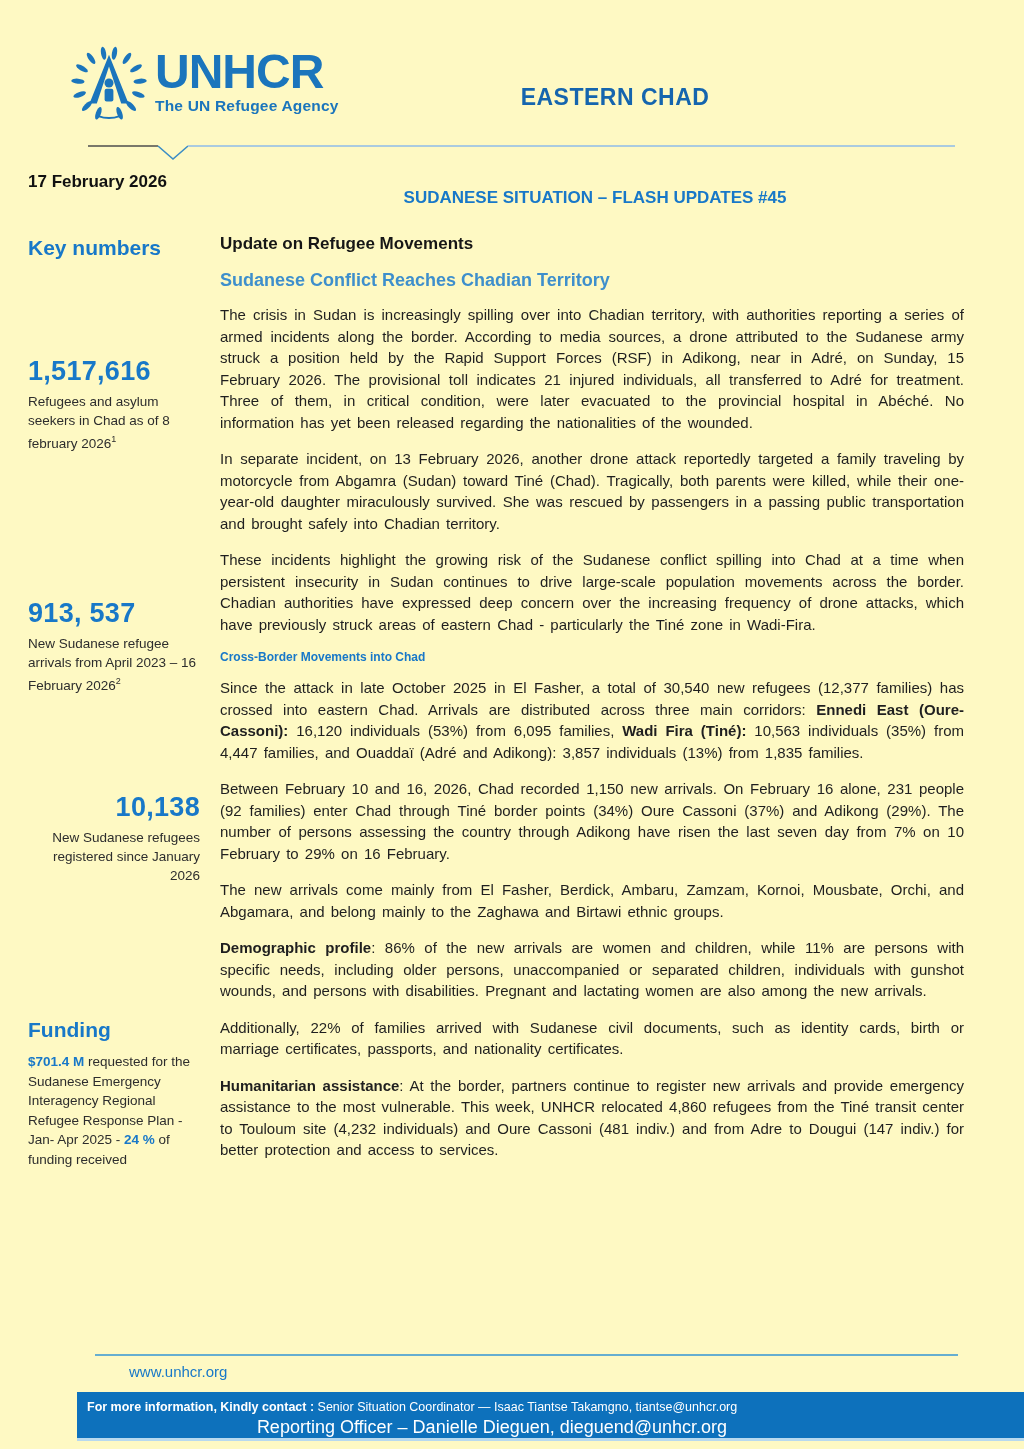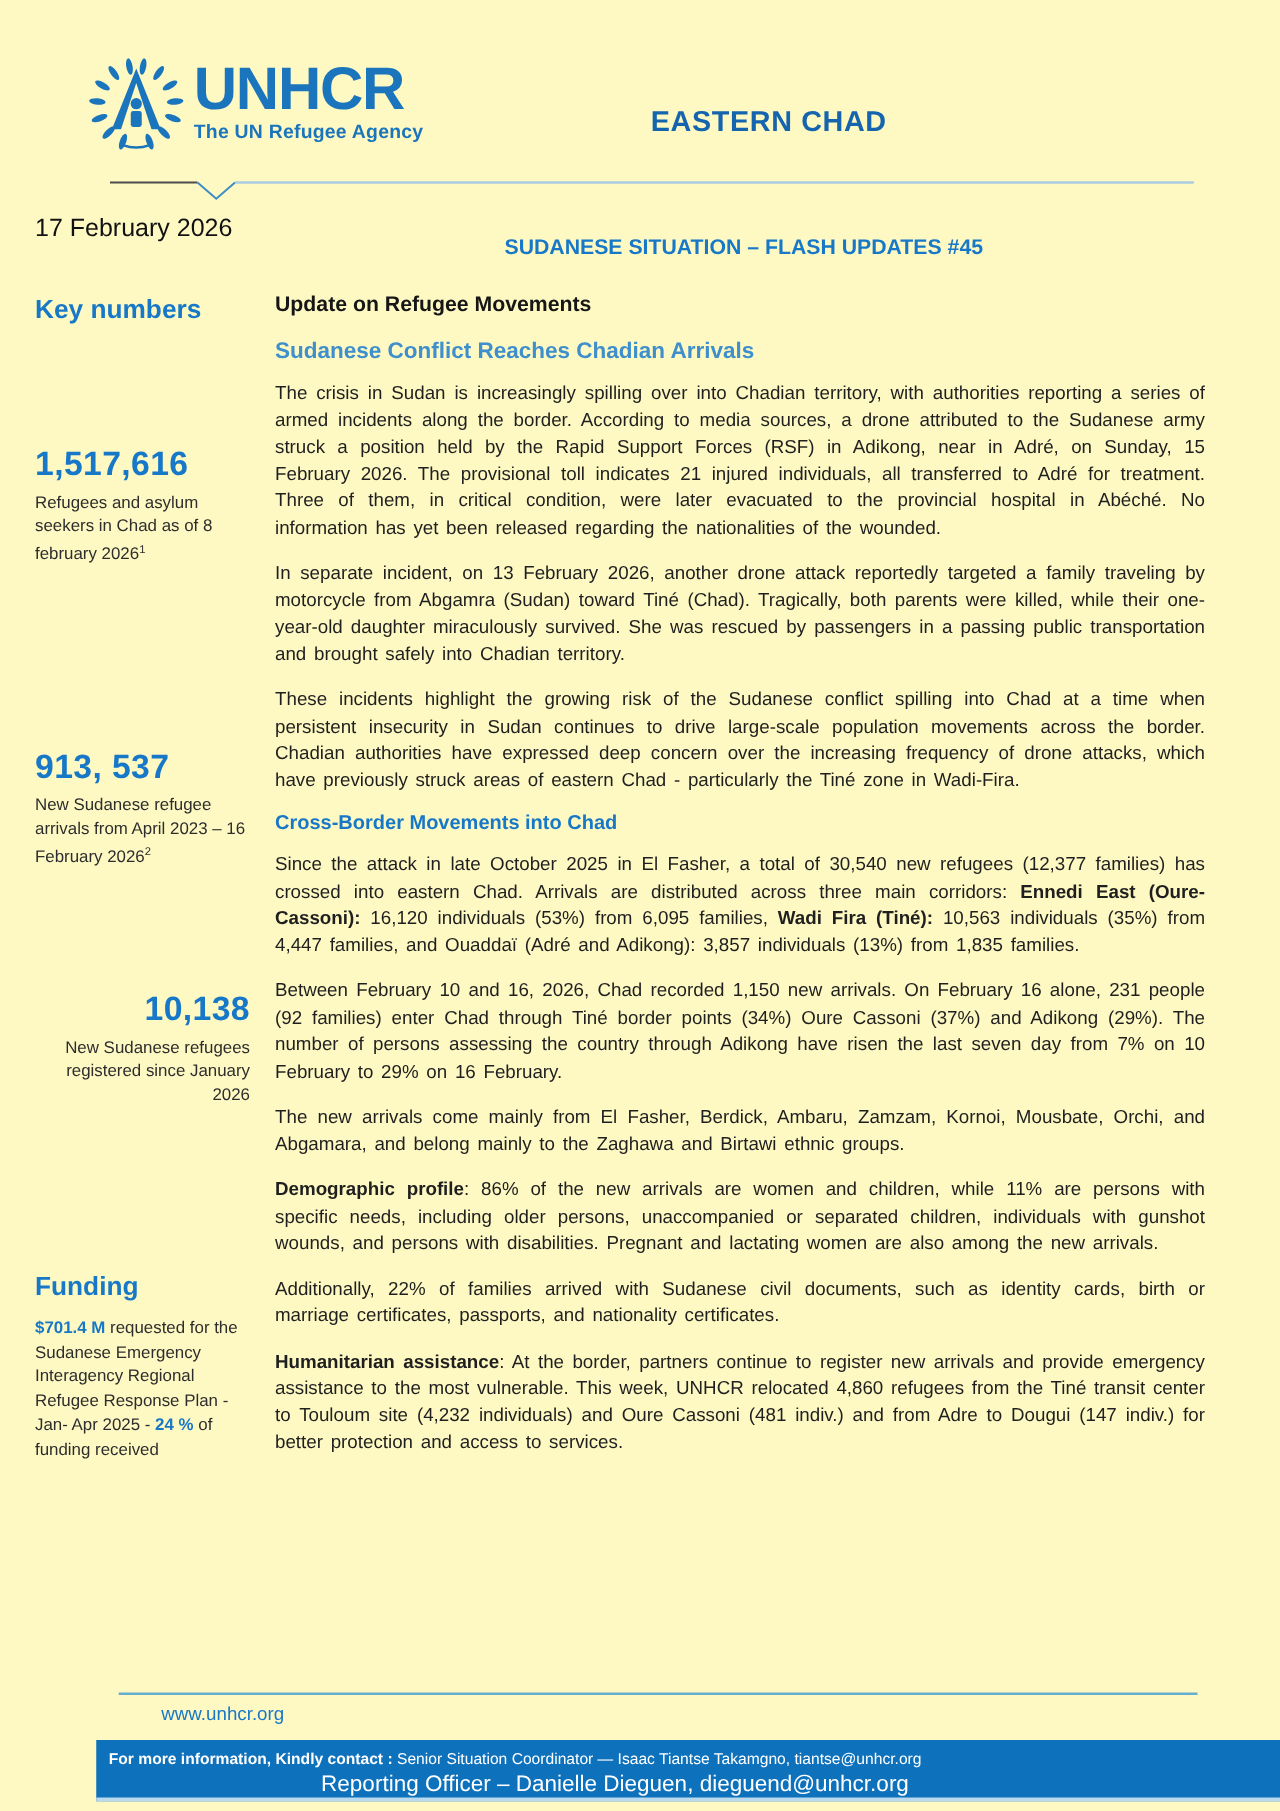--- a/index.html
+++ b/index.html
@@ -11,35 +11,35 @@
   }
   
   .logo { position:absolute; left:70px; top:42px; display:flex; align-items:flex-start; gap:7px; }
   .emblem { width:78px; height:80px; }
   .wordmark-wrap { display:flex; flex-direction:column; margin-top:8px; }
   .wordmark { font-size:48px; font-weight:700; color:#1b75bc; line-height:0.92; letter-spacing:-1px; }
   .tagline { font-size:15.5px; font-weight:700; color:#1b75bc; margin-top:3px; letter-spacing:0.2px; }
   .region-title { position:absolute; left:440px; top:84px; width:350px; text-align:center;
     font-size:23px; font-weight:700; color:#1565ae; letter-spacing:0.5px; }
   .divider { position:absolute; left:88px; top:143px; }
-  .doc-date { position:absolute; left:28px; top:172px; font-size:20px; font-weight:400; color:#111; }
+  .doc-date { position:absolute; left:28px; top:172px; font-size:17px; font-weight:700; color:#111; }
   .bulletin-title { position:absolute; left:355px; top:188px; width:480px; text-align:center;
     font-size:17px; font-weight:700; color:#1878c8; }
   
   .side-title { position:absolute; left:28px; font-size:21px; font-weight:700; color:#1878c8; }
   .stat { position:absolute; left:28px; width:172px; }
   .stat-value { font-size:27px; font-weight:700; color:#1878c8; letter-spacing:0.3px; }
   .stat-caption { font-size:13.5px; line-height:19px; color:#2d2d2d; margin-top:5px; }
   .stat-caption sup { font-size:9px; }
   .funding-text { position:absolute; left:28px; width:172px; font-size:13.5px; line-height:19.5px; color:#2d2d2d; }
   
   .main { position:absolute; left:220px; top:234px; width:744px; }
   .h-update { font-size:17px; font-weight:700; color:#161616; margin:0 0 16px; }
   .h-blue-lg { font-size:18px; font-weight:700; color:#3e8fcc; margin:0 0 13px; }
-  .h-blue-md { font-size:16px; font-weight:700; color:#1878c8; margin:4px 0 13px; }
+  .h-blue-md { font-size:12px; font-weight:700; color:#1878c8; margin:4px 0 13px; }
   .h-blue-sm { font-size:14.5px; font-weight:700; color:#1878c8; margin:2px 0 10px; }
   .para { font-size:15px; line-height:21.5px; text-align:justify; word-spacing:2px;
     margin:0 0 15px; color:#1f1f1f; }
   
   .footer-rule { position:absolute; left:95px; top:1354px; width:863px; height:2px; background:#66aed0; }
   .www-link { position:absolute; left:129px; top:1363px; font-size:15px; color:#1878c8; text-decoration:none; }
   .contact-bar { position:absolute; left:77px; top:1392px; width:947px; height:49px;
     background:#0d71bc; color:#ffffff; border-bottom:3px solid #b8d9ee; }
   .contact-l1 { margin:8px 0 3px 10px; font-size:12.5px; }
   .contact-label { font-weight:700; }
@@ -105,21 +105,21 @@
   <div class="stat" style="top:792px;text-align:right;">
     <div class="stat-value">10,138</div>
     <div class="stat-caption"><span>New Sudanese refugees registered since January 2026</span></div>
   </div>
 
   <div class="side-title" style="top:1018px;">Funding</div>
   <div class="funding-text" style="top:1052px;"><span style="font-weight: 700; color: rgb(24, 120, 200);">$701.4 M</span><span> requested for the Sudanese Emergency Interagency Regional Refugee Response Plan - Jan- Apr 2025 - </span><span style="font-weight: 700; color: rgb(24, 120, 200);">24 %</span><span> of funding received</span></div>
 
   <div class="main">
     <div class="h-update">Update on Refugee Movements</div>
-    <div class="h-blue-lg">Sudanese Conflict Reaches Chadian Arrivals</div>
+    <div class="h-blue-lg">Sudanese Conflict Reaches Chadian Territory</div>
     <p class="para"><span>The crisis in Sudan is increasingly spilling over into Chadian territory, with authorities reporting a series of armed incidents along the border. According to media sources, a drone attributed to the Sudanese army struck a position held by the Rapid Support Forces (RSF) in Adikong, near in Adré, on Sunday, 15 February 2026. The provisional toll indicates 21 injured individuals, all transferred to Adré for treatment. Three of them, in critical condition, were later evacuated to the provincial hospital in Abéché. No information has yet been released regarding the nationalities of the wounded.</span></p>
     <p class="para"><span>In separate incident, on 13 February 2026, another drone attack reportedly targeted a family traveling by motorcycle from Abgamra (Sudan) toward Tiné (Chad). Tragically, both parents were killed, while their one-year-old daughter miraculously survived. She was rescued by passengers in a passing public transportation and brought safely into Chadian territory.</span></p>
     <p class="para"><span>These incidents highlight the growing risk of the Sudanese conflict spilling into Chad at a time when persistent insecurity in Sudan continues to drive large-scale population movements across the border. Chadian authorities have expressed deep concern over the increasing frequency of drone attacks, which have previously struck areas of eastern Chad - particularly the Tiné zone in Wadi-Fira.</span></p>
     <div class="h-blue-md">Cross-Border Movements into Chad</div>
     <p class="para"><span>Since the attack in late October 2025 in El Fasher, a total of 30,540 new refugees (12,377 families) has crossed into eastern Chad. Arrivals are distributed across three main corridors: </span><span style="font-weight: 700;">Ennedi East (Oure-Cassoni):</span><span> 16,120 individuals (53%) from 6,095 families, </span><span style="font-weight: 700;">Wadi Fira (Tiné):</span><span> 10,563 individuals (35%) from 4,447 families, and Ouaddaï (Adré and Adikong): 3,857 individuals (13%) from 1,835 families.</span></p>
     <p class="para"><span>Between February 10 and 16, 2026, Chad recorded 1,150 new arrivals. On February 16 alone, 231 people (92 families) enter Chad through Tiné border points (34%) Oure Cassoni (37%) and Adikong (29%). The number of persons assessing the country through Adikong have risen the last seven day from 7% on 10 February to 29% on 16 February.</span></p>
     <p class="para"><span>The new arrivals come mainly from El Fasher, Berdick, Ambaru, Zamzam, Kornoi, Mousbate, Orchi, and Abgamara, and belong mainly to the Zaghawa and Birtawi ethnic groups.</span></p>
     <p class="para"><span style="font-weight: 700;">Demographic profile</span><span>: 86% of the new arrivals are women and children, while 11% are persons with specific needs, including older persons, unaccompanied or separated children, individuals with gunshot wounds, and persons with disabilities. Pregnant and lactating women are also among the new arrivals.</span></p>
     <p class="para"><span>Additionally, 22% of families arrived with Sudanese civil documents, such as identity cards, birth or marriage certificates, passports, and nationality certificates.</span></p>
     <p class="para"><span style="font-weight: 700;">Humanitarian assistance</span><span>: At the border, partners continue to register new arrivals and provide emergency assistance to the most vulnerable. This week, UNHCR relocated 4,860 refugees from the Tiné transit center to Touloum site (4,232 individuals) and Oure Cassoni (481 indiv.) and from Adre to Dougui (147 indiv.) for better protection and access to services.</span></p>

